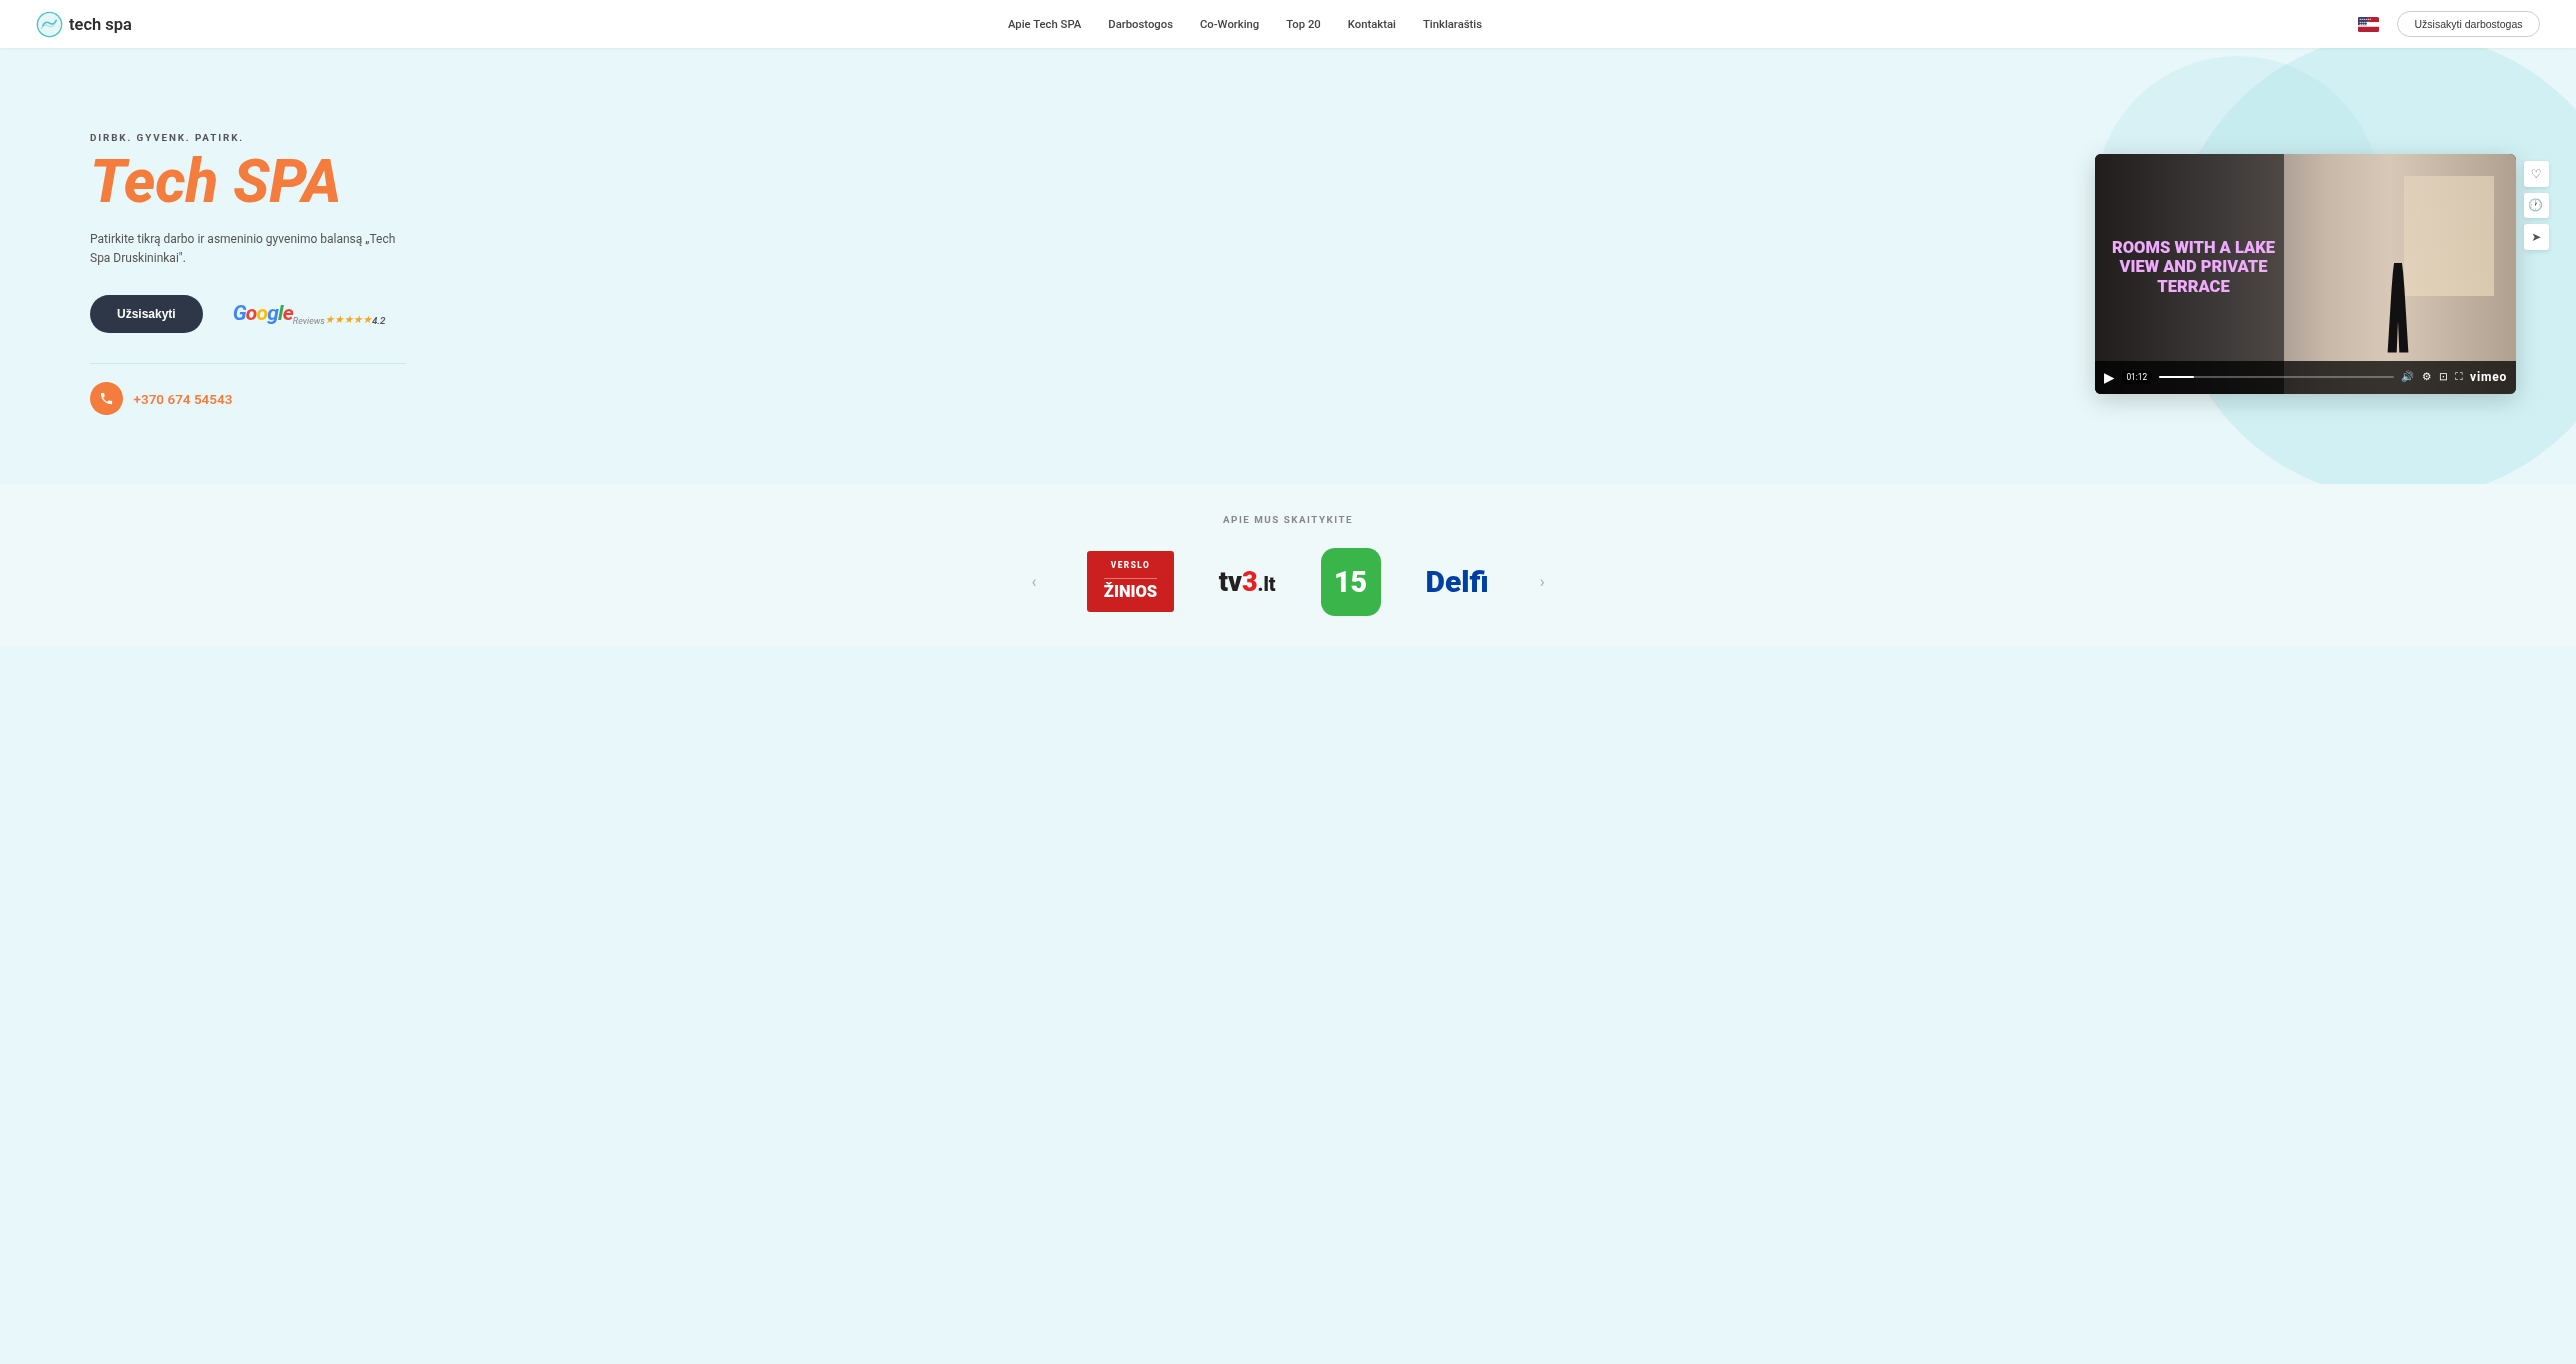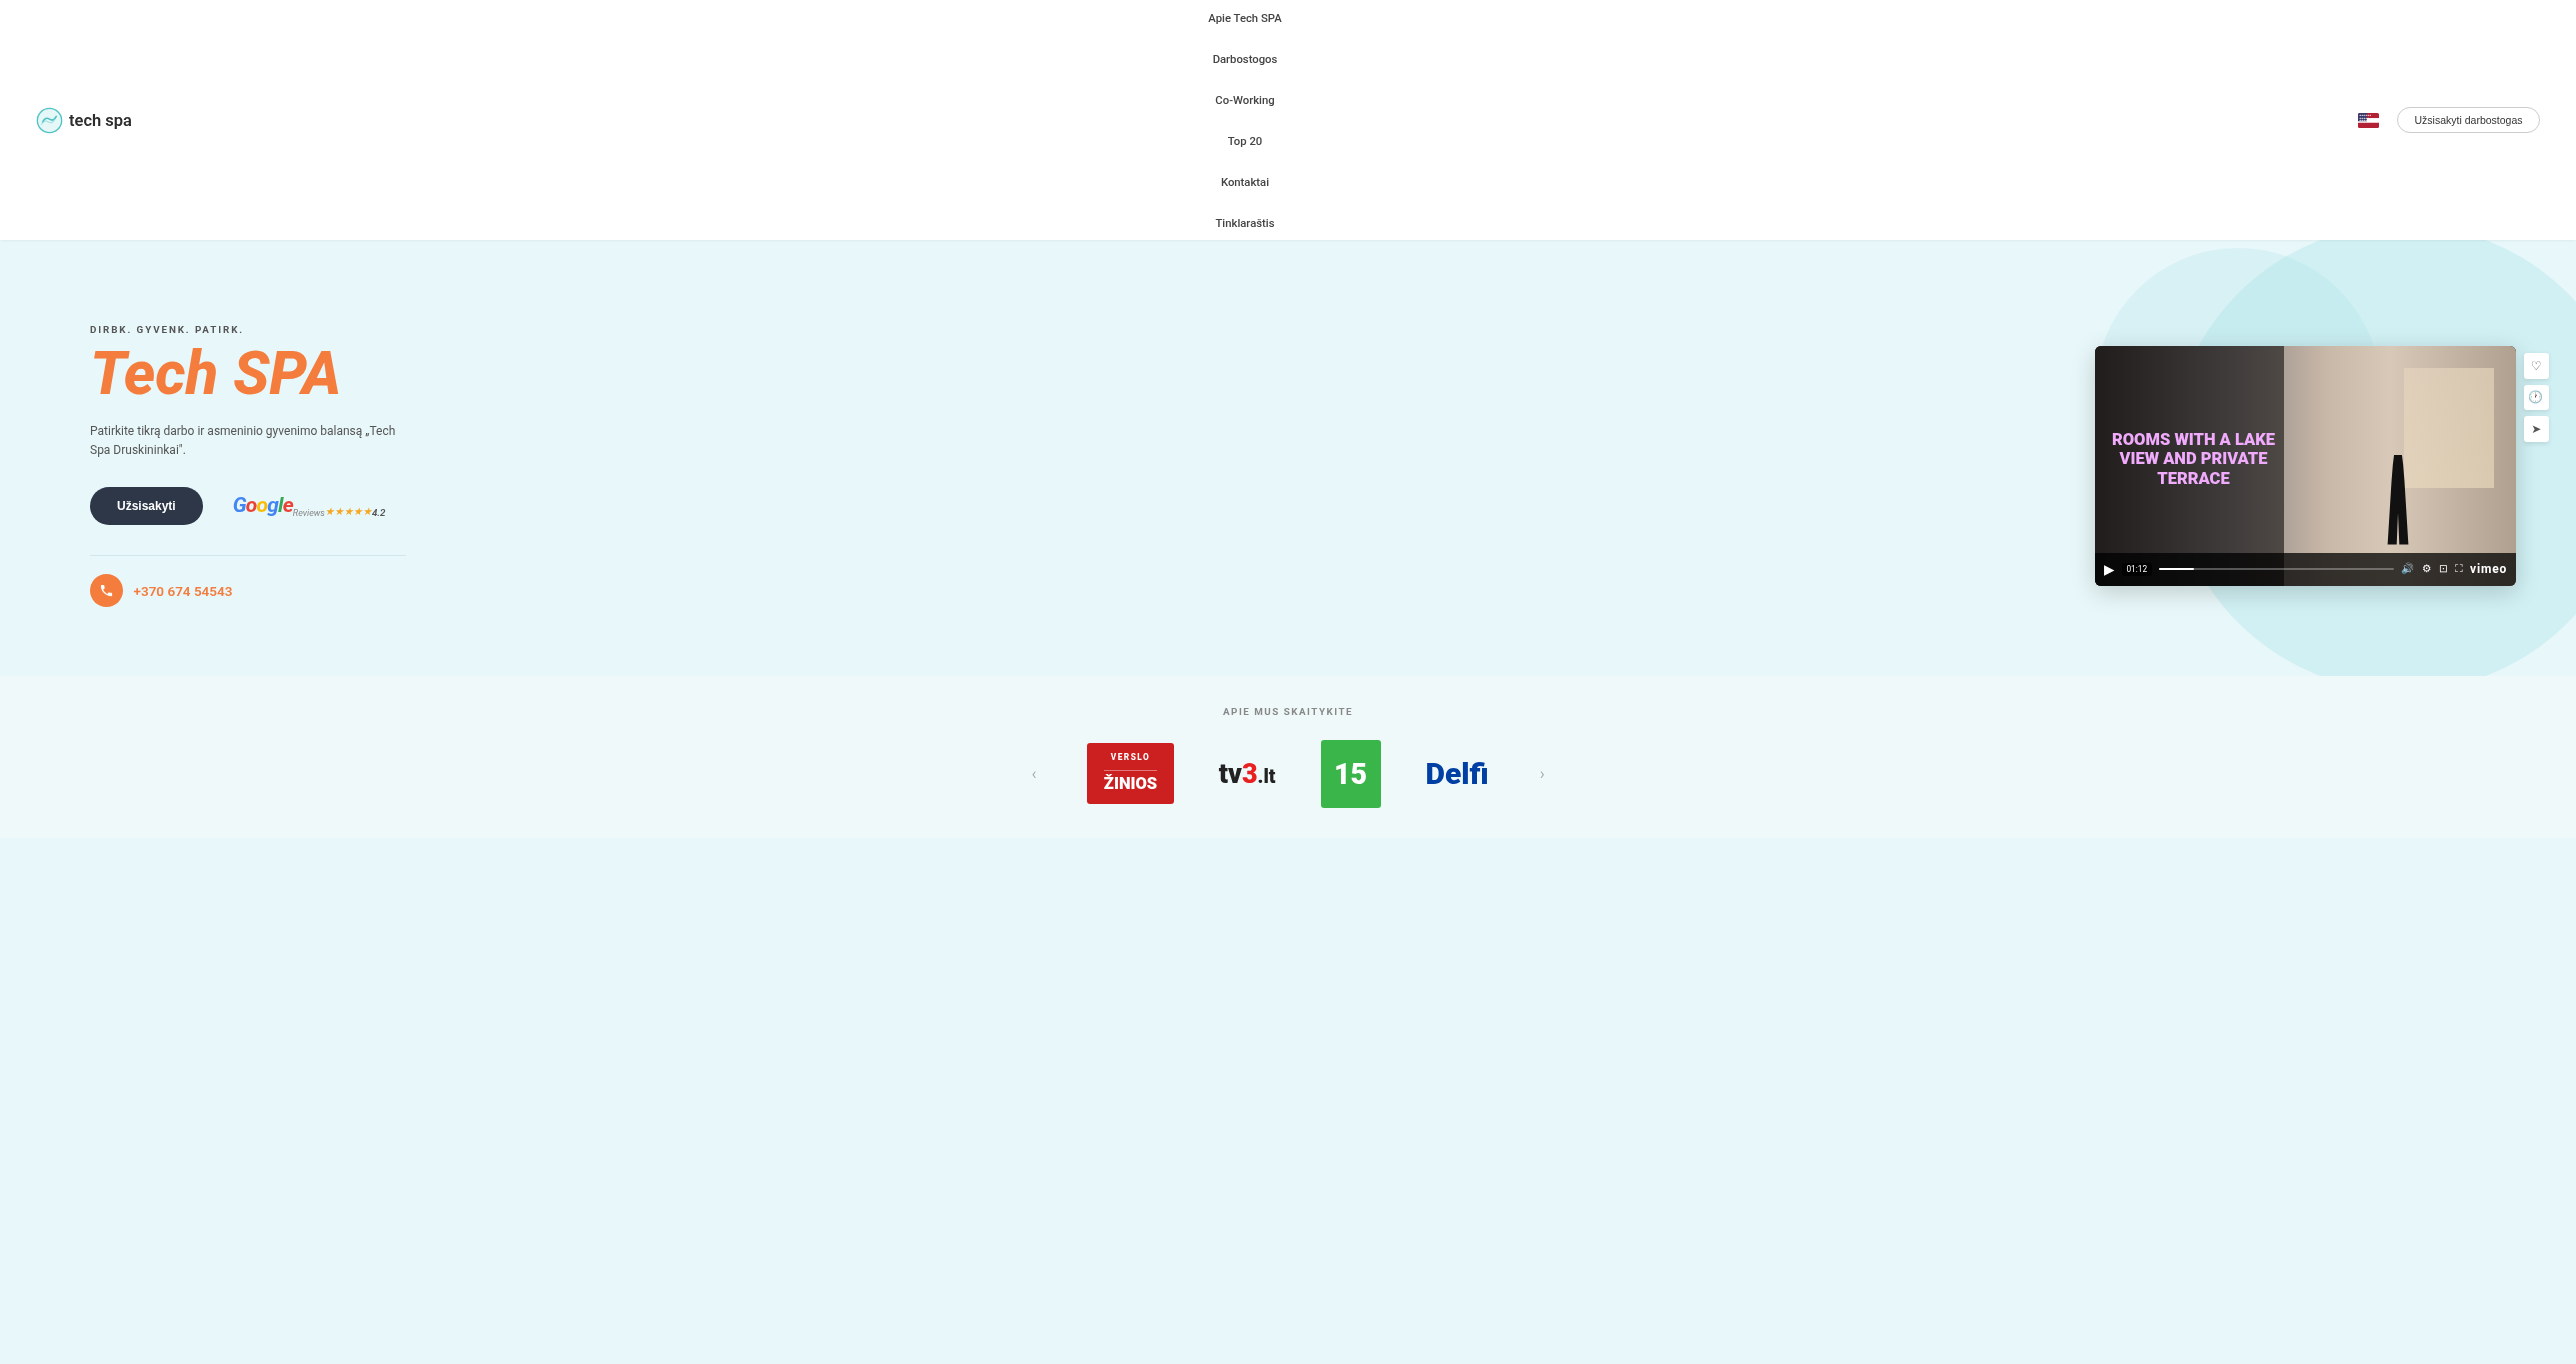--- a/index.html
+++ b/index.html
@@ -35,21 +35,20 @@
     .logo-text {
       font-size: 16.5px;
       font-weight: 600;
       color: #2d2d2d;
     }
     .nav-links {
       display: flex;
       align-items: center;
       gap: 27px;
       list-style: none;
-      flex-direction: column;
     }
     .nav-links a {
       text-decoration: none;
       color: #444;
       font-size: 11.3px;
       font-weight: 500;
     }
     .nav-right {
       display: flex;
       align-items: center;
@@ -355,21 +354,21 @@
     .logo-15 {
       background: #3ab54a;
       color: #fff;
       font-size: 28.6px;
       font-weight: 900;
       width: 60px;
       height: 68px;
       display: flex;
       align-items: center;
       justify-content: center;
-      border-radius: 3px;
+      border-radius: 14px;
     }
     
     .logo-delfi {
       font-size: 30px;
       font-weight: 900;
       color: #003fa3;
     }
 
     
     .press-arrow {

